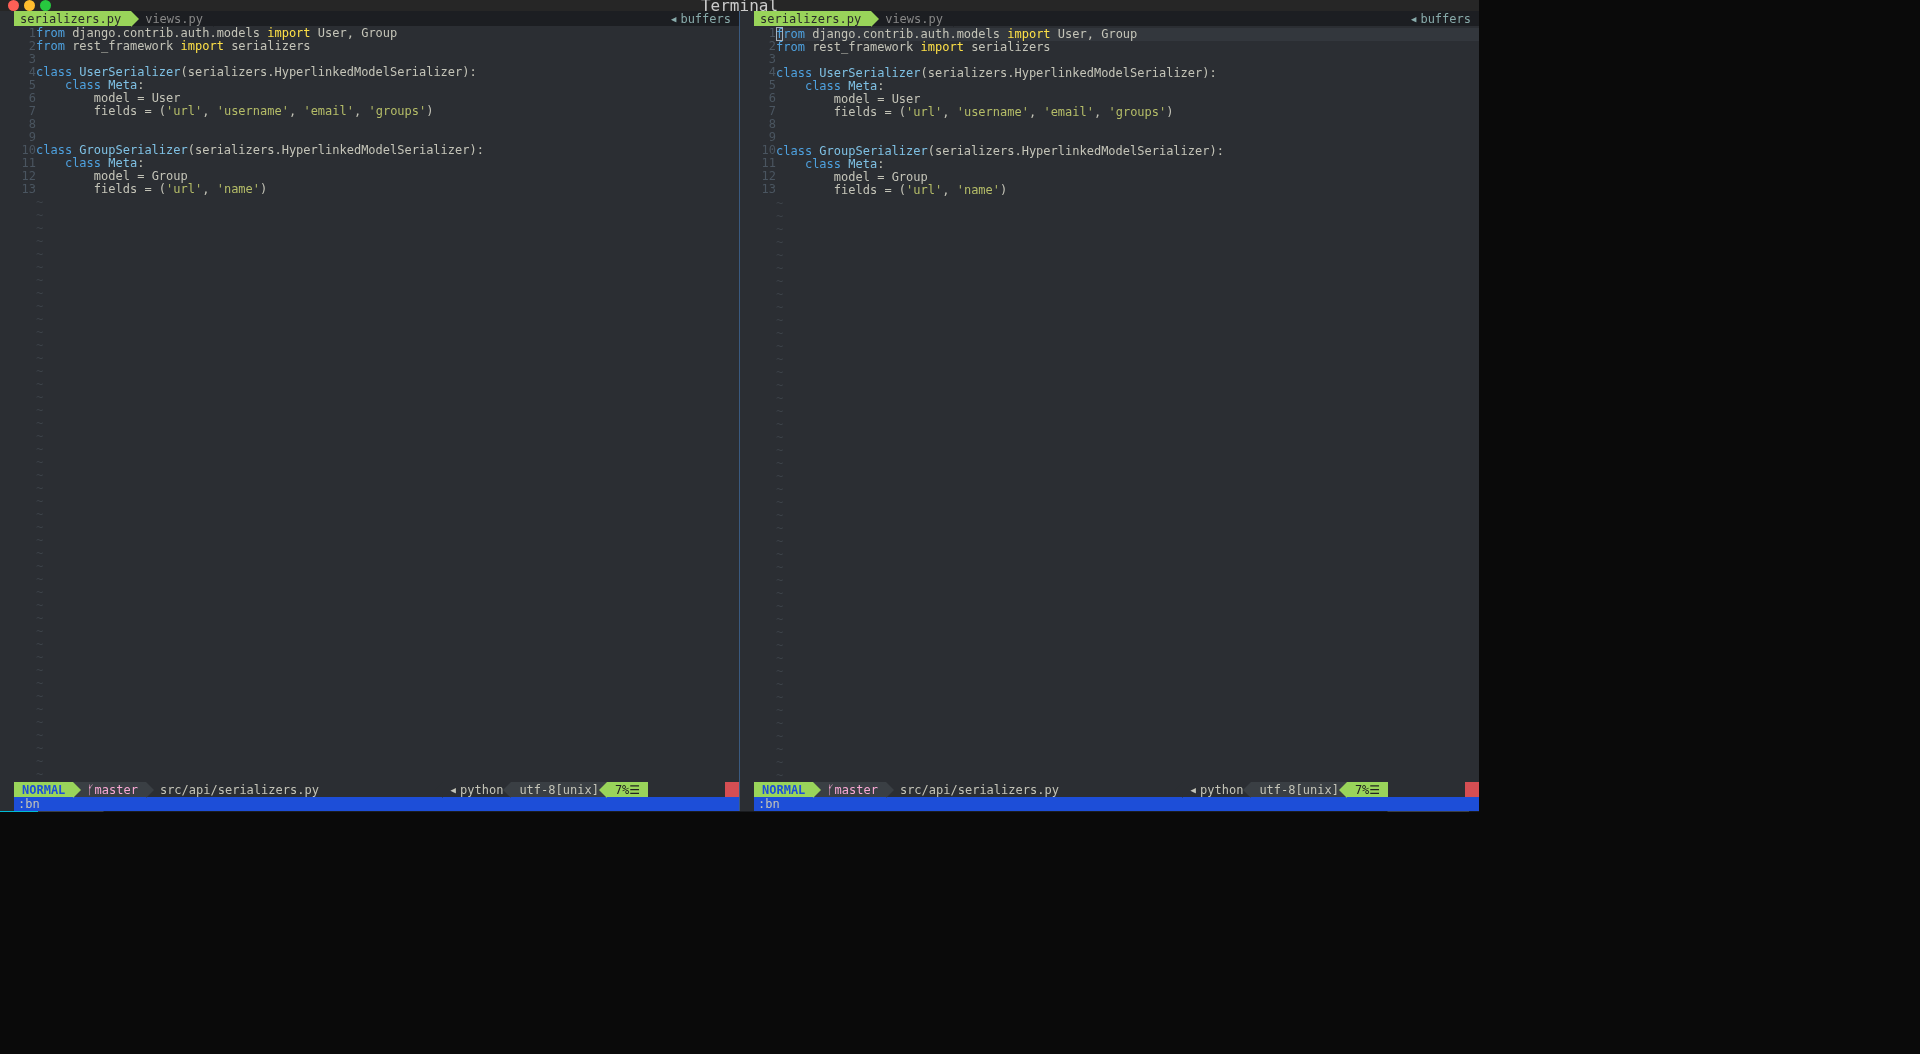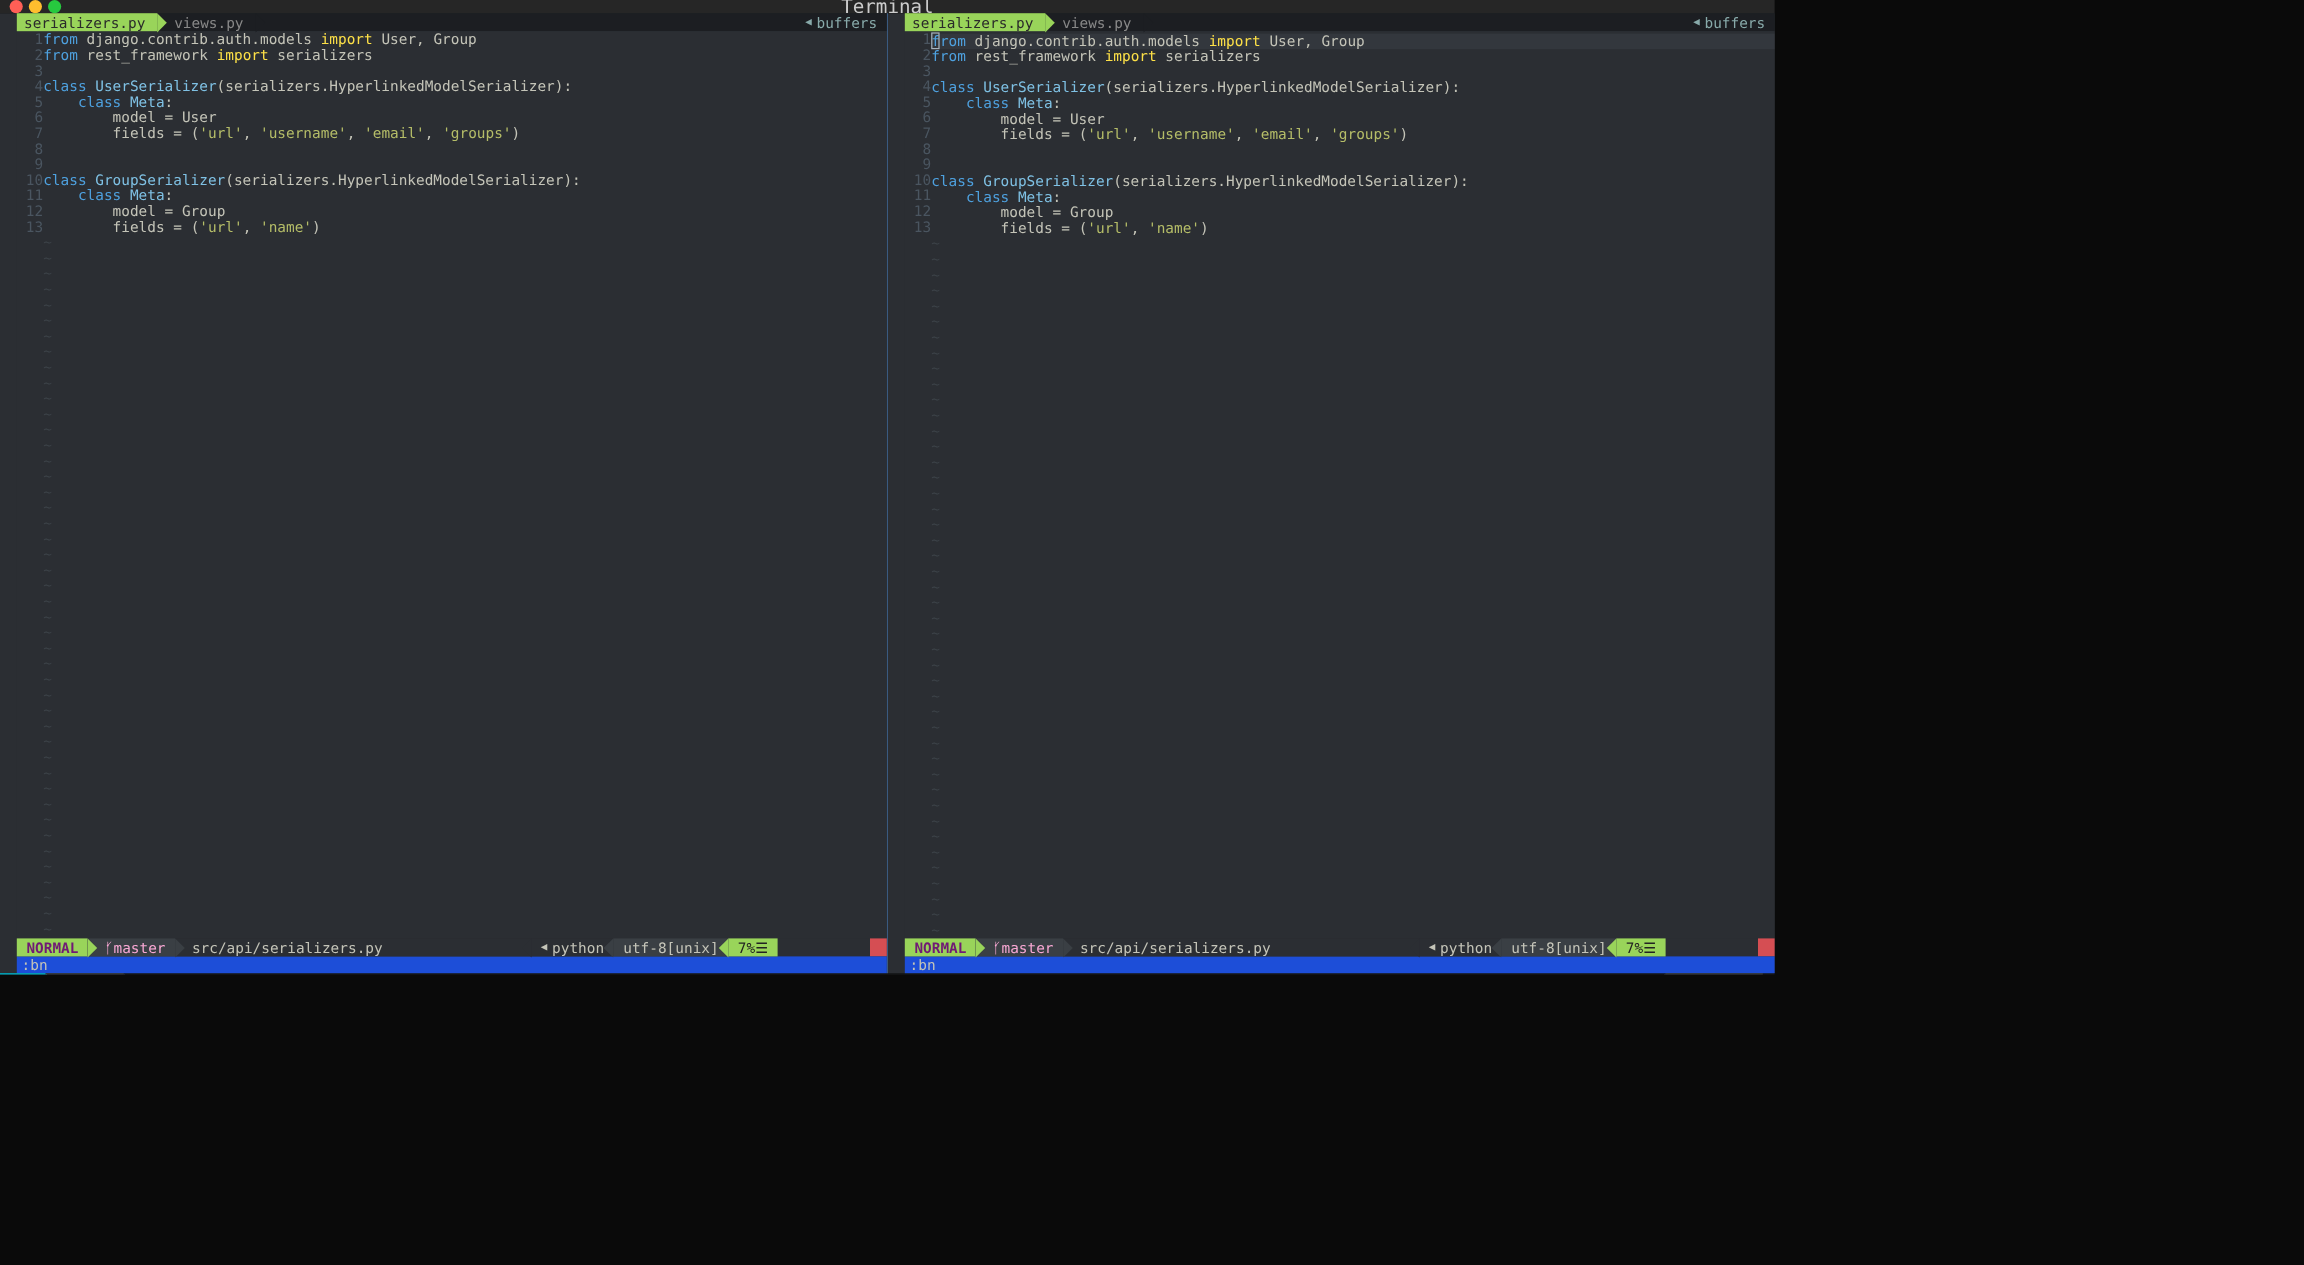--- a/index.html
+++ b/index.html
@@ -35,21 +35,21 @@
   .kw{color:#4ea1df;} .cls{color:#4ea1df;}
   .fn{color:#7fc1e4;} .nm{color:#c4c4b8;} .pn{color:#c4c4b8;}
   .str{color:#b5bd68;} .imp{color:#fde047;}
   .curhl{ background:#33373d; display:inline-block; width:100%; }
   .cursor{ outline:1px solid #a8b4bf; outline-offset:-1px; }
   
   .statusline { height:15px; display:flex; align-items:stretch; font-size:12px; }
   .seg{ display:flex; align-items:center; padding:0 8px; position:relative; white-space:nowrap;}
   .seg.arrow-r::after{content:"";position:absolute;right:-8px;top:0;border-left:8px solid var(--bg);border-top:8px solid transparent;border-bottom:8px solid transparent;z-index:3;}
   .seg.arrow-l::before{content:"";position:absolute;left:-8px;top:0;border-right:8px solid var(--bg);border-top:8px solid transparent;border-bottom:8px solid transparent;z-index:3;}
-  .mode{ --bg:#99d45a; background:#99d45a; color:#701a75; font-weight:bold;}
+  .mode{ --bg:#99d45a; background:#99d45a; color:#1d4ed8; font-weight:bold;}
   .branch{ --bg:#3a3f44; background:#3a3f44; color:#f9a8d4;}
   .file{ --bg:#2b2e33; background:#2b2e33; color:#c4c4b8; flex:1;}
   .ft{ --bg:#2b2e33; background:#2b2e33; color:#c4c4b8;}
   .enc{ --bg:#3a3f44; background:#3a3f44; color:#c4c4b8;}
   .pct{ --bg:#99d45a; background:#99d45a; color:#222;}
   .pos{ --bg:#b2e080; background:#b2e080; color:#222;margin-top:36px;}
   .err{ background:#d54e53; width:14px;}
   .branch-ico::before{content:"ᚶ "; }
   
   .cmdrow{ height:14px; background:#1d4ed8; color:#c4c4b8; padding-left:4px; line-height:14px;}

